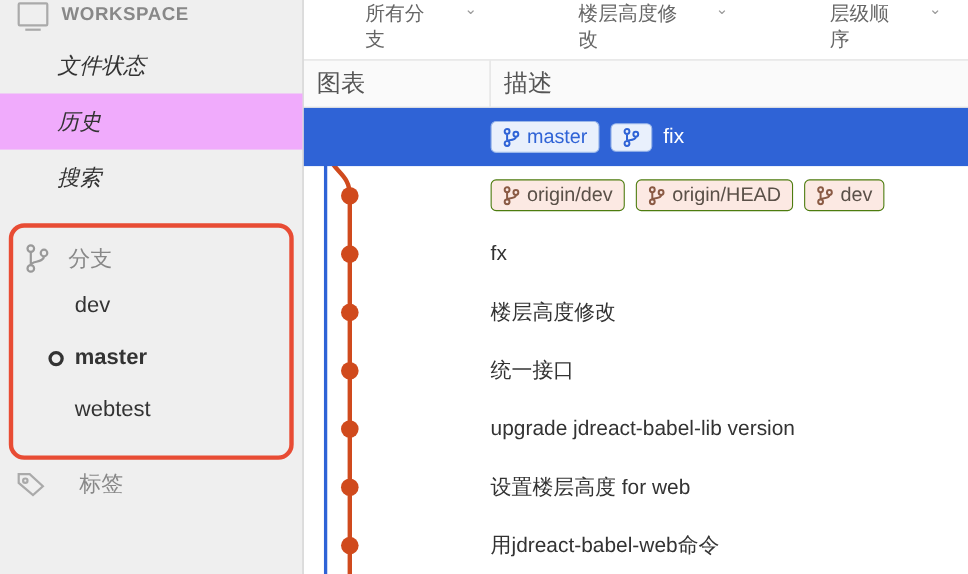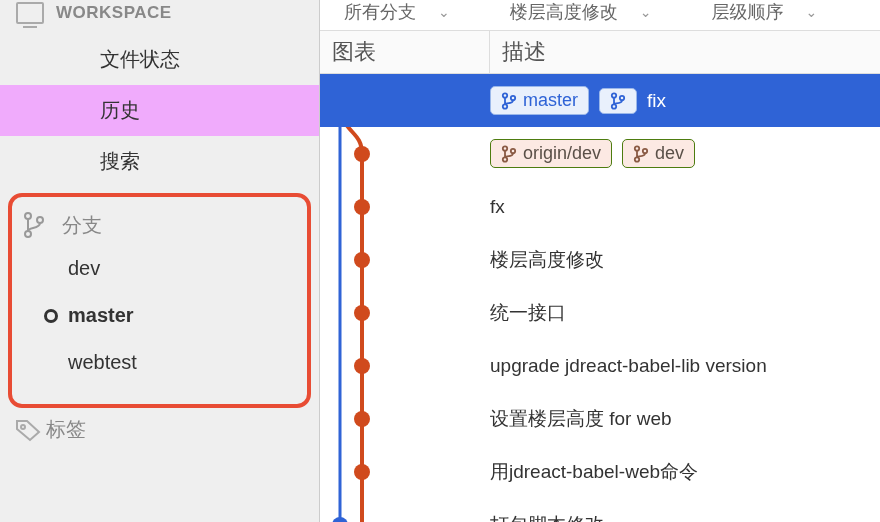--- a/index.html
+++ b/index.html
@@ -7,21 +7,21 @@
       font-family: -apple-system, "Helvetica Neue", Arial, sans-serif;
       font-size: 18px;
       color: #333;
       background: #fff;
       width: 880px;
       height: 522px;
       overflow: hidden;
       display: flex;
     }
     .sidebar {
-      width: 320px;
+      width: 276px;
       background: #efefef;
       border-right: 1px solid #ccc;
       padding-top: 0;
       position: relative;
       flex-shrink: 0;
     }
     .workspace-header {
       display: flex;
       align-items: center;
       gap: 12px;
@@ -42,30 +42,31 @@
       content: "";
       position: absolute;
       bottom: -6px;
       left: 50%;
       transform: translateX(-50%);
       width: 14px;
       height: 2px;
       background: #aaa;
     }
     .sidebar-item {
-      padding: 12px 20px 12px 100px;
+      padding: 12px 20px 12px 52px;
       font-size: 20px;
       color: #333;
       cursor: pointer;
+      font-style: italic;
     }
     .sidebar-item.selected {
       background: #f0abfc;
     }
     .branch-section {
-      margin: 6px 8px 0 8px;
+      margin: 16px 8px 0 8px;
       border: 4px solid #e84c34;
       border-radius: 14px;
       padding: 8px 0 18px 0;
     }
     .branch-header {
       display: flex;
       align-items: center;
       gap: 16px;
       padding: 6px 0 6px 10px;
       color: #888;
@@ -89,36 +90,36 @@
       height: 14px;
       border: 3px solid #333;
       border-radius: 50%;
       position: absolute;
       left: 32px;
     }
     .branch-item { position: relative; }
     .tags-section {
       display: flex;
       align-items: center;
-      gap: 4px;
+      gap: 30px;
       padding: 8px 0 0 14px;
       color: #888;
       font-size: 20px;
     }
     .tag-icon svg { display: block; }
 
     .main { flex: 1; display: flex; flex-direction: column; min-width: 0; }
     .top-filters {
       display: flex;
       padding: 0 24px 6px 24px;
       gap: 60px;
       color: #666;
       font-size: 18px;
     }
-    .filter { display: flex; align-items: center; gap: 22px; cursor: pointer; }
+    .filter { display: flex; align-items: flex-start; gap: 22px; cursor: pointer; margin-left: 32px; }
     .chevron { font-size: 14px; color: #999; }
     .columns-header {
       display: flex;
       border-top: 1px solid #ddd;
       border-bottom: 1px solid #ddd;
       background: #fafafa;
       color: #555;
       font-size: 22px;
     }
     .col-graph { width: 170px; padding: 6px 12px; border-right: 1px solid #ddd; }
@@ -312,20 +313,33 @@
               <span>
                 <svg width="16" height="18" viewBox="0 0 16 18">
                   <g fill="none" stroke="#8a5a44" stroke-width="1.8">
                     <circle cx="4" cy="3.5" r="2.2"></circle>
                     <circle cx="4" cy="14.5" r="2.2"></circle>
                     <circle cx="12" cy="6" r="2.2"></circle>
                     <path d="M4 6 V12 M12 8.5 C12 12 4 11 4 12"></path>
                   </g>
                 </svg>
               </span>
+              <span>origin/HEAD</span>
+            </span>
+            <span class="branch-tag">
+              <span>
+                <svg width="16" height="18" viewBox="0 0 16 18">
+                  <g fill="none" stroke="#8a5a44" stroke-width="1.8">
+                    <circle cx="4" cy="3.5" r="2.2"></circle>
+                    <circle cx="4" cy="14.5" r="2.2"></circle>
+                    <circle cx="12" cy="6" r="2.2"></circle>
+                    <path d="M4 6 V12 M12 8.5 C12 12 4 11 4 12"></path>
+                  </g>
+                </svg>
+              </span>
               <span>dev</span>
             </span>
           </div>
         </div>
         <div class="commit-row">
           <div class="desc-cell">
             <span class="msg">fx</span>
           </div>
         </div>
         <div class="commit-row">

